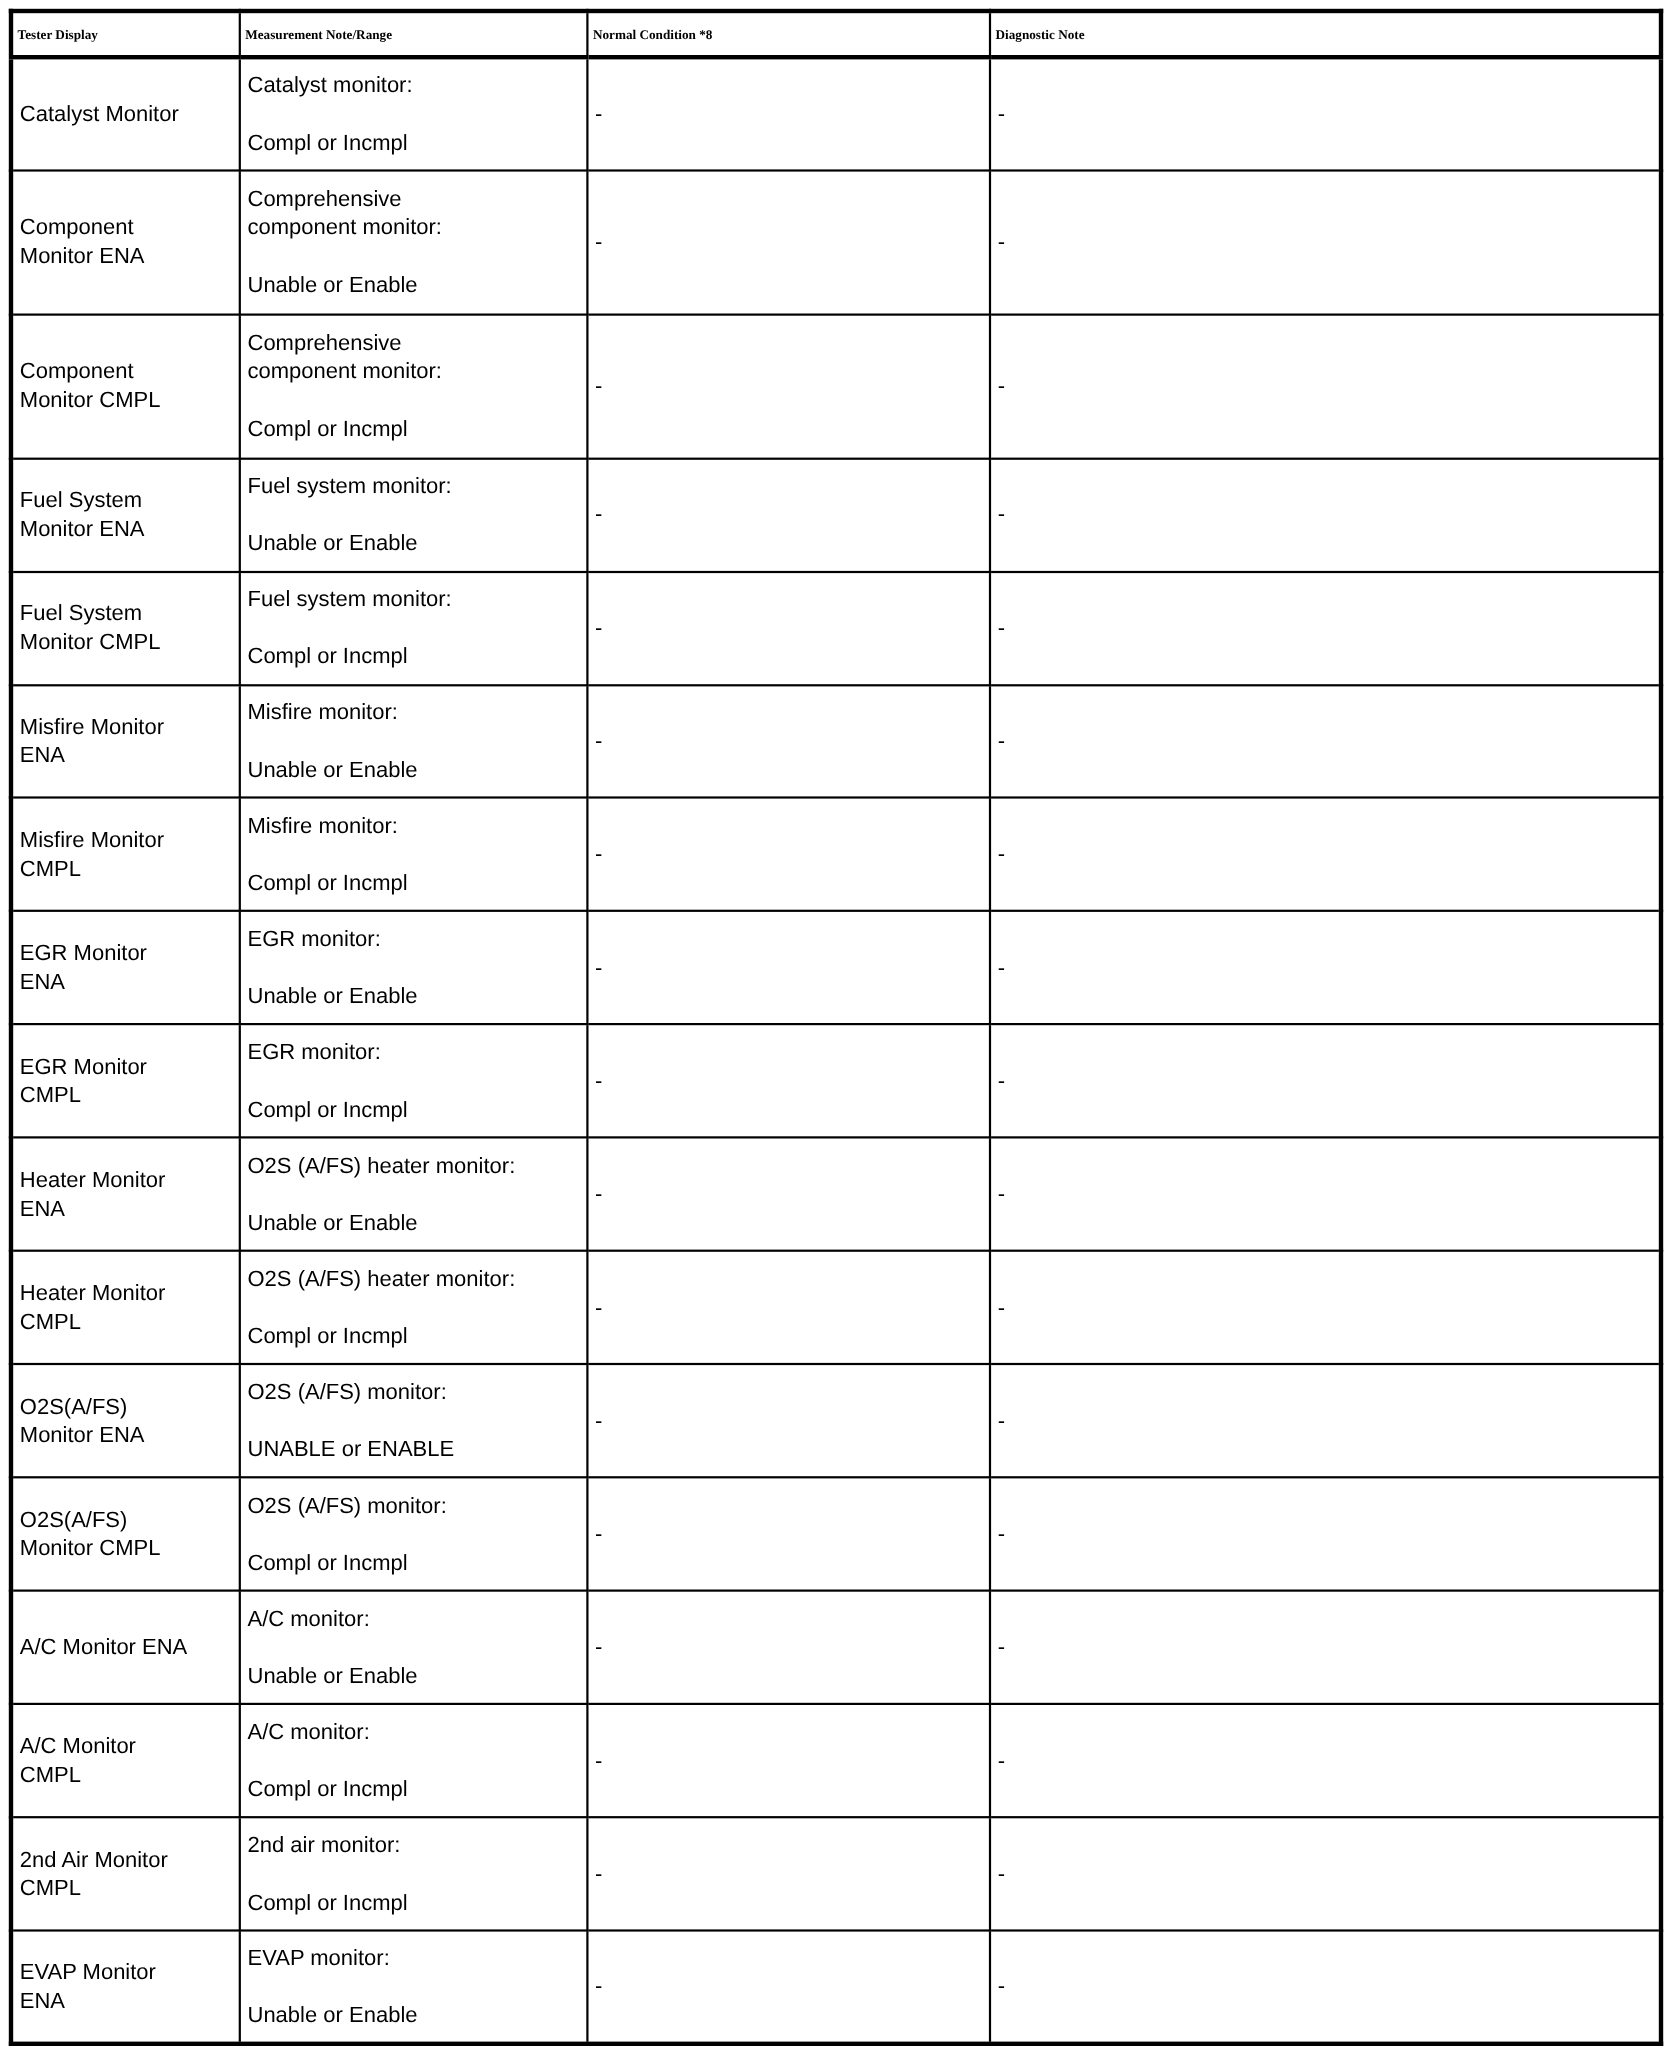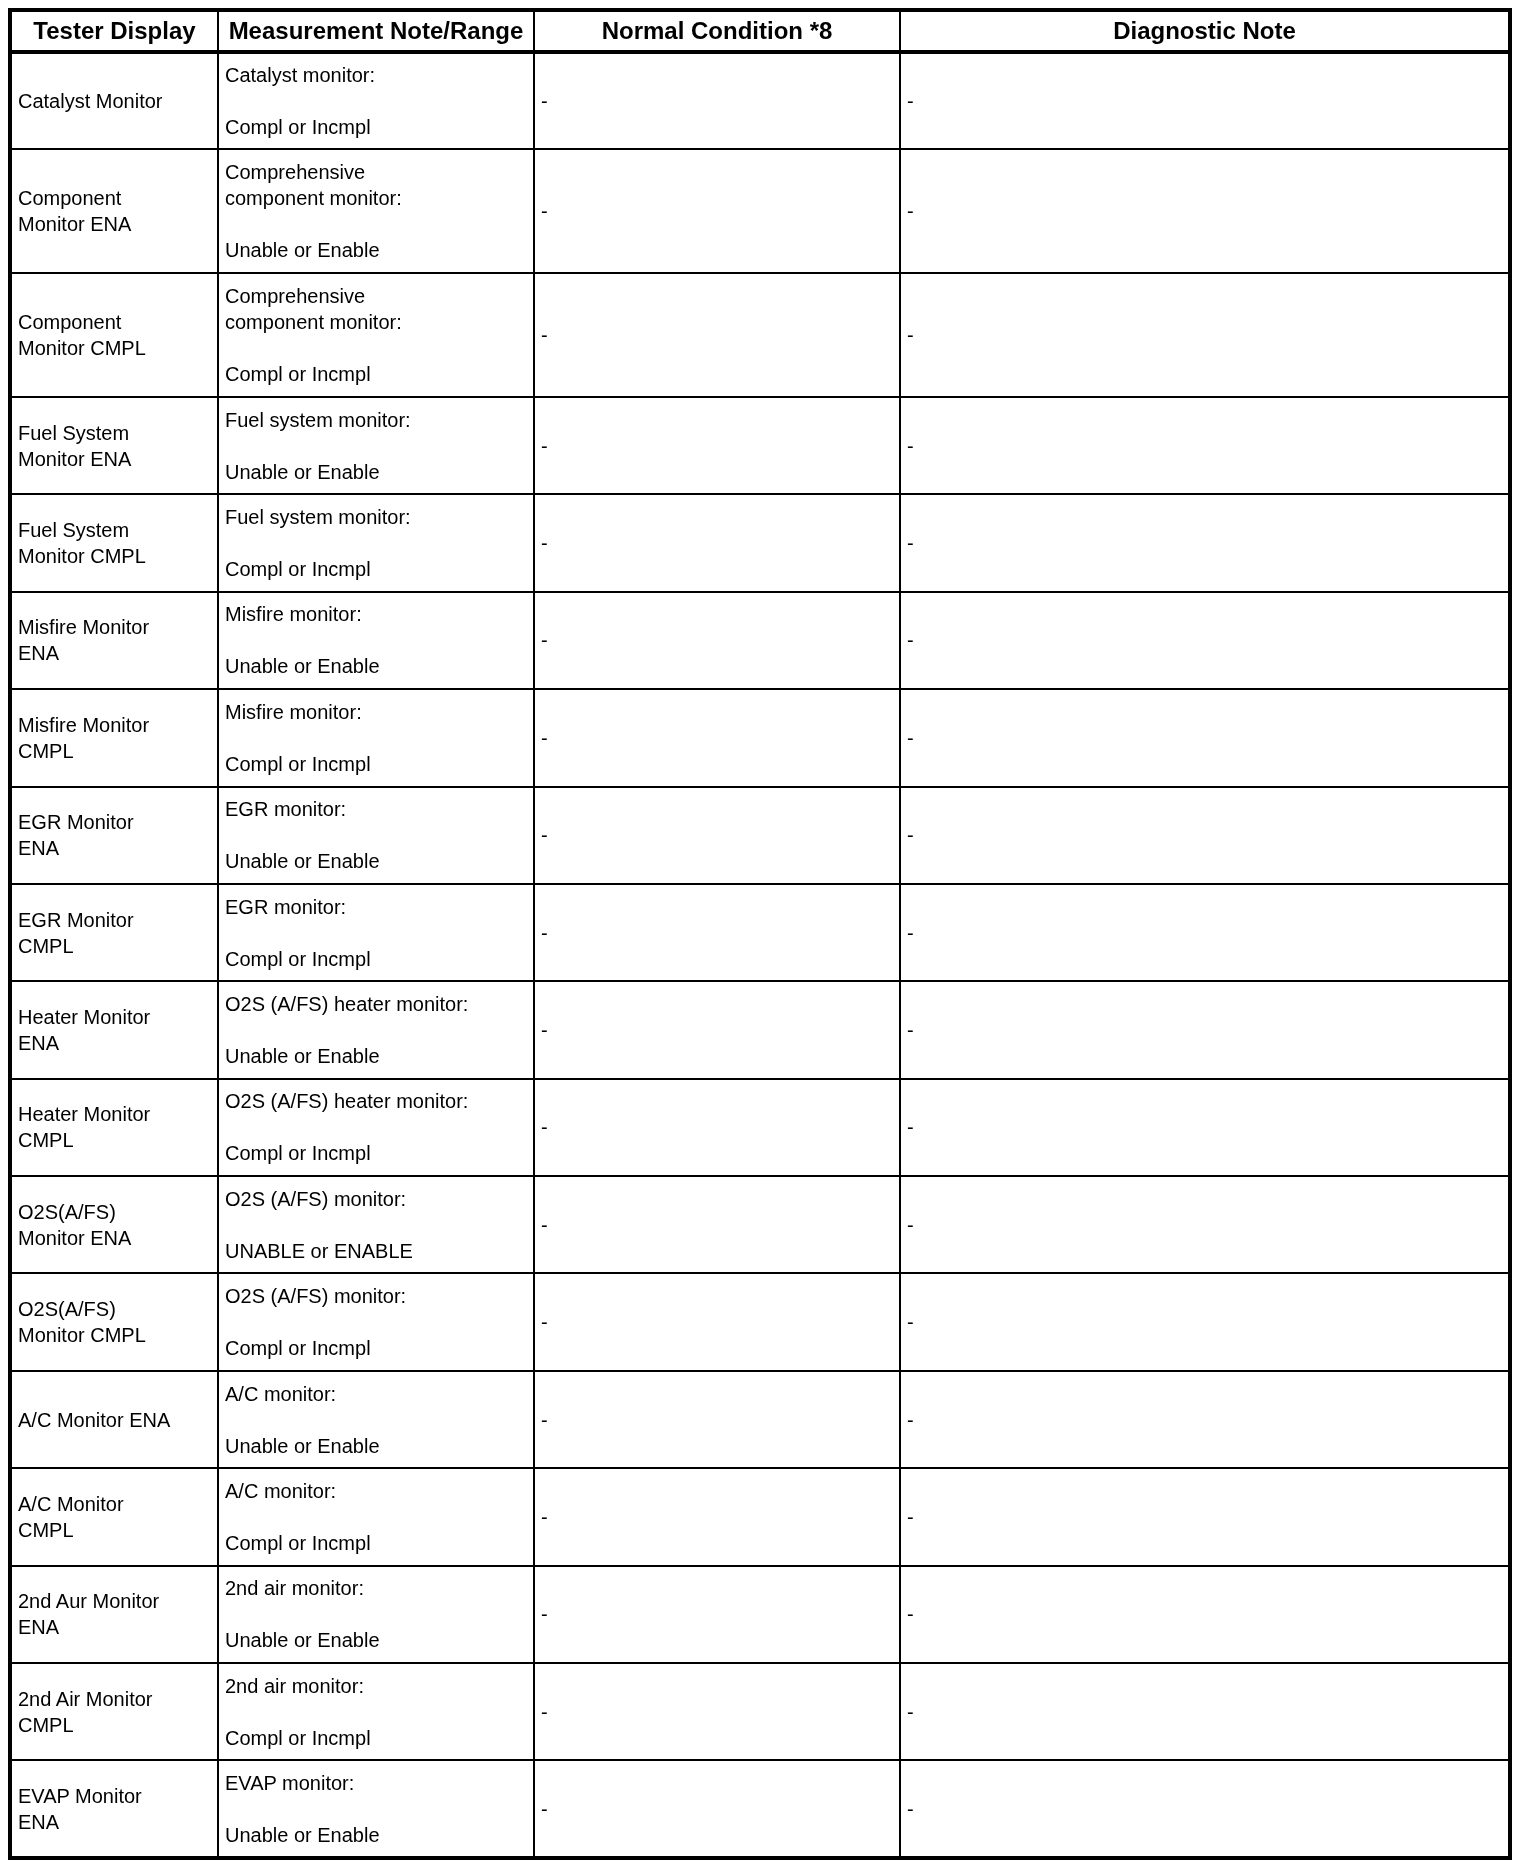--- a/index.html
+++ b/index.html
@@ -20,25 +20,26 @@
     width: 100%;
     height: 1852px;
     border-collapse: collapse;
     table-layout: fixed;
     border: 4px solid #000000;
   }
   table.monitor-table th {
     border: 2px solid #000000;
     border-bottom: 4px solid #000000;
     height: 34px;
-    font-size: 24px;
+    font-size: 12px;
     font-weight: bold;
-    text-align: center;
+    text-align: left;
     vertical-align: middle;
     padding: 2px 4px;
+    font-family: Liberation Serif, serif;
   }
   table.monitor-table td {
     border: 2px solid #000000;
     font-size: 20px;
     line-height: 26px;
     vertical-align: middle;
     padding: 2px 6px;
     overflow: hidden;
   }
   tr.row-normal { height: 96px; }
@@ -220,29 +221,20 @@
   <tr class="row-normal">
     <td class="c-display">A/C Monitor
 CMPL</td>
     <td class="c-item">A/C monitor:
 
 Compl or Incmpl</td>
     <td class="c-cond">-</td>
     <td class="c-note">-</td>
   </tr>
 
-  <tr class="row-normal">
-    <td class="c-display">2nd Aur Monitor
-ENA</td>
-    <td class="c-item">2nd air monitor:
-
-Unable or Enable</td>
-    <td class="c-cond">-</td>
-    <td class="c-note">-</td>
-  </tr>
 
   <tr class="row-normal">
     <td class="c-display">2nd Air Monitor
 CMPL</td>
     <td class="c-item">2nd air monitor:
 
 Compl or Incmpl</td>
     <td class="c-cond">-</td>
     <td class="c-note">-</td>
   </tr>

